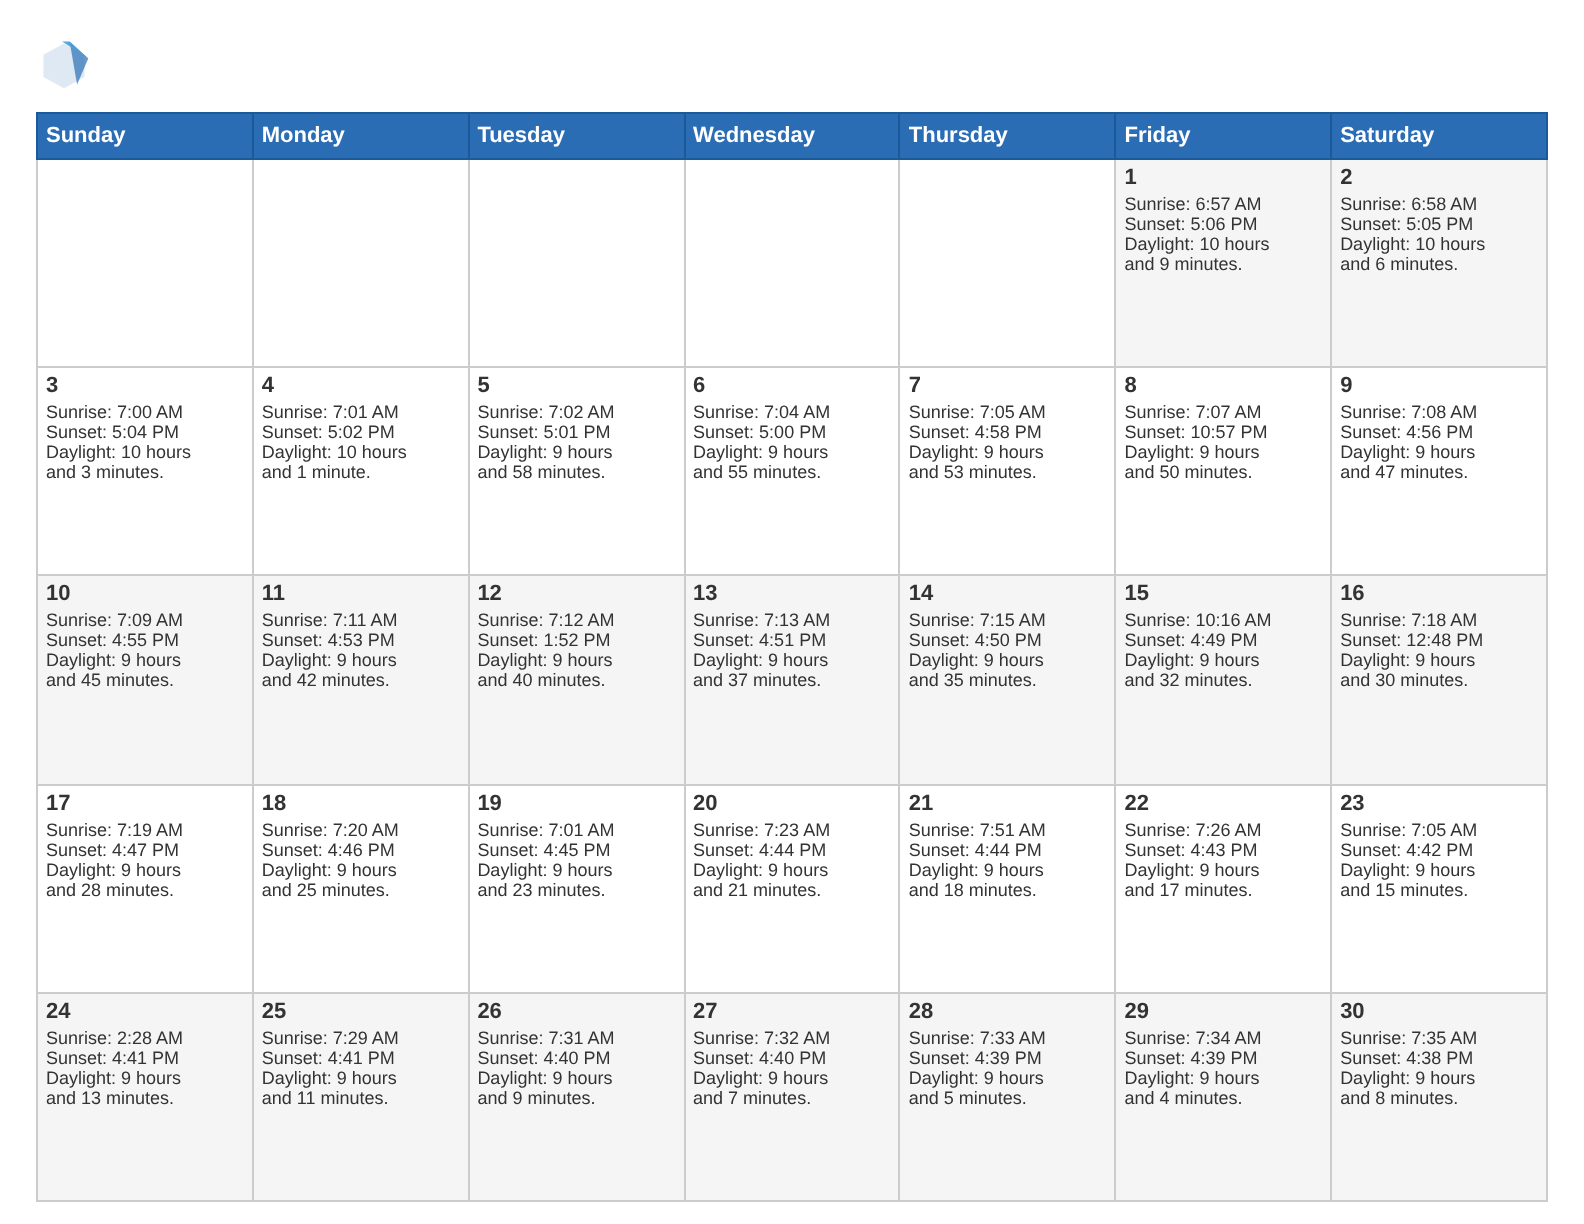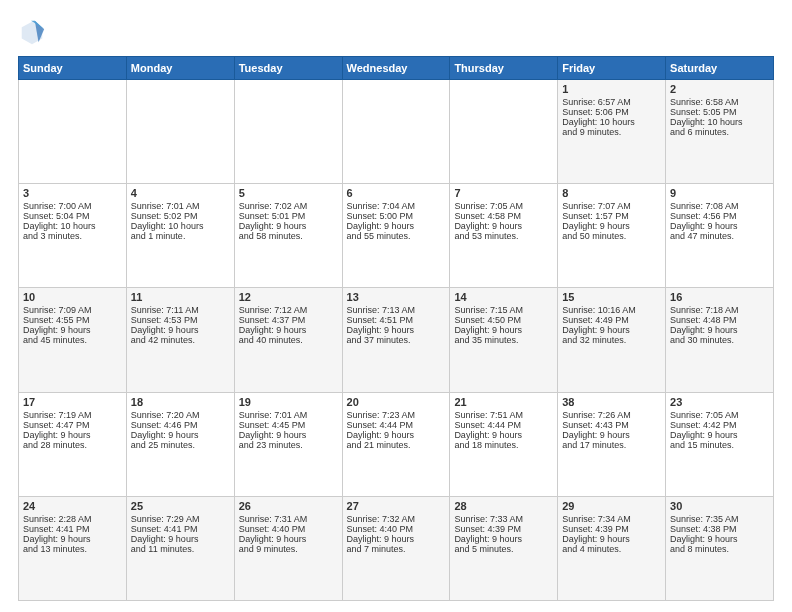--- a/index.html
+++ b/index.html
@@ -193,21 +193,21 @@
             <td>
               <span class="day-num">7</span>
               <div>Sunrise: 7:05 AM</div>
               <div>Sunset: 4:58 PM</div>
               <div>Daylight: 9 hours</div>
               <div>and 53 minutes.</div>
             </td>
             <td>
               <span class="day-num">8</span>
               <div>Sunrise: 7:07 AM</div>
-              <div>Sunset: 1:57 PM</div>
+              <div>Sunset: 10:57 PM</div>
               <div>Daylight: 9 hours</div>
               <div>and 50 minutes.</div>
             </td>
             <td>
               <span class="day-num">9</span>
               <div>Sunrise: 7:08 AM</div>
               <div>Sunset: 4:56 PM</div>
               <div>Daylight: 9 hours</div>
               <div>and 47 minutes.</div>
             </td>
@@ -223,21 +223,21 @@
             <td>
               <span class="day-num">11</span>
               <div>Sunrise: 7:11 AM</div>
               <div>Sunset: 4:53 PM</div>
               <div>Daylight: 9 hours</div>
               <div>and 42 minutes.</div>
             </td>
             <td>
               <span class="day-num">12</span>
               <div>Sunrise: 7:12 AM</div>
-              <div>Sunset: 4:37 PM</div>
+              <div>Sunset: 1:52 PM</div>
               <div>Daylight: 9 hours</div>
               <div>and 40 minutes.</div>
             </td>
             <td>
               <span class="day-num">13</span>
               <div>Sunrise: 7:13 AM</div>
               <div>Sunset: 4:51 PM</div>
               <div>Daylight: 9 hours</div>
               <div>and 37 minutes.</div>
             </td>
@@ -251,21 +251,21 @@
             <td>
               <span class="day-num">15</span>
               <div>Sunrise: 10:16 AM</div>
               <div>Sunset: 4:49 PM</div>
               <div>Daylight: 9 hours</div>
               <div>and 32 minutes.</div>
             </td>
             <td>
               <span class="day-num">16</span>
               <div>Sunrise: 7:18 AM</div>
-              <div>Sunset: 4:48 PM</div>
+              <div>Sunset: 12:48 PM</div>
               <div>Daylight: 9 hours</div>
               <div>and 30 minutes.</div>
             </td>
           </tr>
           <tr>
             <td>
               <span class="day-num">17</span>
               <div>Sunrise: 7:19 AM</div>
               <div>Sunset: 4:47 PM</div>
               <div>Daylight: 9 hours</div>
@@ -293,21 +293,21 @@
               <div>and 21 minutes.</div>
             </td>
             <td>
               <span class="day-num">21</span>
               <div>Sunrise: 7:51 AM</div>
               <div>Sunset: 4:44 PM</div>
               <div>Daylight: 9 hours</div>
               <div>and 18 minutes.</div>
             </td>
             <td>
-              <span class="day-num">38</span>
+              <span class="day-num">22</span>
               <div>Sunrise: 7:26 AM</div>
               <div>Sunset: 4:43 PM</div>
               <div>Daylight: 9 hours</div>
               <div>and 17 minutes.</div>
             </td>
             <td>
               <span class="day-num">23</span>
               <div>Sunrise: 7:05 AM</div>
               <div>Sunset: 4:42 PM</div>
               <div>Daylight: 9 hours</div>

